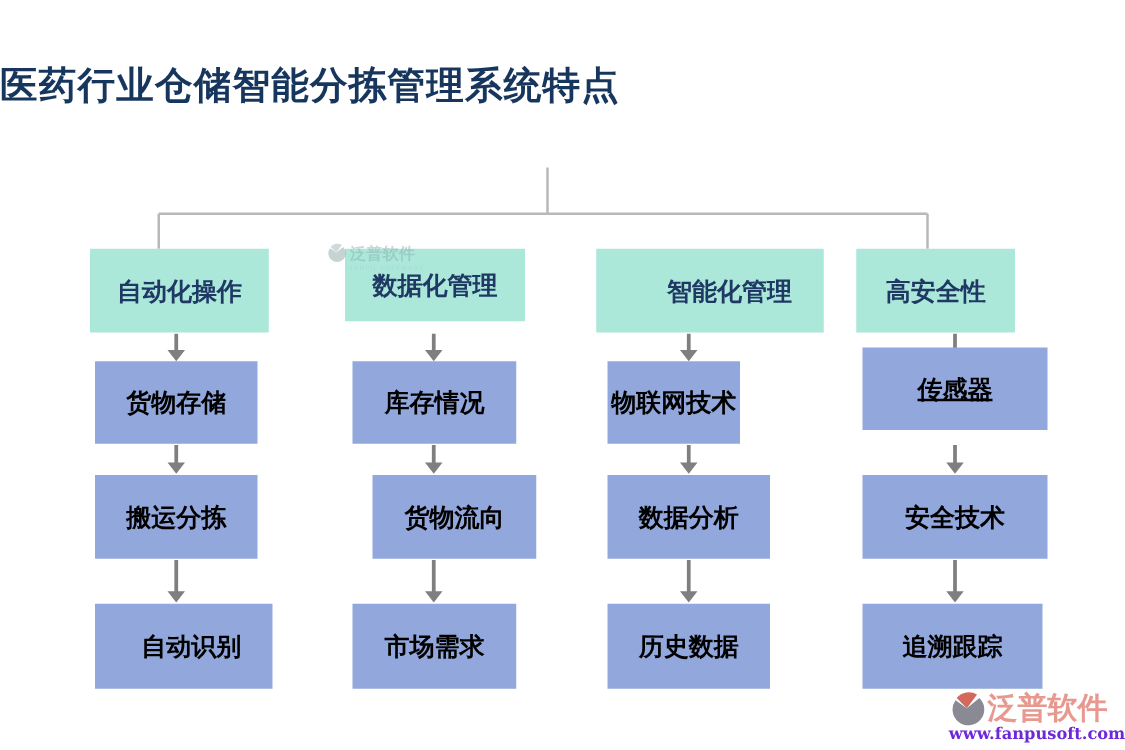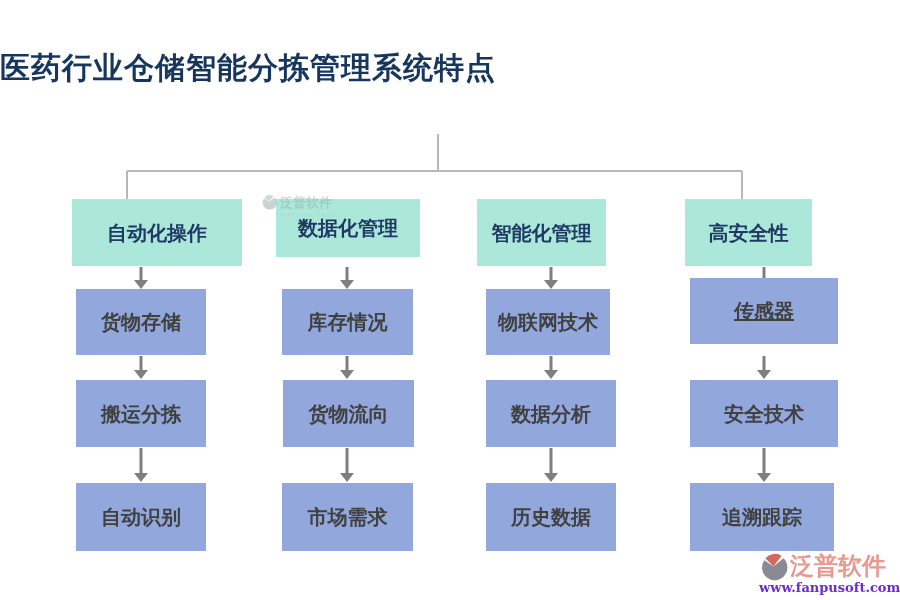--- a/index.html
+++ b/index.html
@@ -12,21 +12,21 @@
     font-family:"DejaVu Serif","Liberation Serif",serif;
     font-size:30px; font-weight:bold; color:#17365d; letter-spacing:1px;
   }
   svg.overlay { position:absolute; left:0; top:0; }
   .box {
     position:absolute; display:flex; align-items:center; justify-content:center;
     font-family:"DejaVu Serif","Liberation Serif",serif;
     font-weight:bold; text-align:center; line-height:1.1;
   }
   .head-box { background:#abe8da; color:#1f3864; font-size:20px; }
-  .item-box { background:#92a8dd; color:#404040; font-size:20px; }
+  .item-box { background:#92a8dd; color:#000000; font-size:20px; }
   .watermark {
     position:absolute; left:261px; top:194px; display:flex; align-items:flex-start;
     gap:3px; opacity:0.5; pointer-events:none;
   }
   .watermark .wm-text { display:flex; flex-direction:column; }
   .watermark .wm-brand {
     font-family:"DejaVu Serif","Liberation Serif",serif;
     font-size:13px; font-weight:bold; color:#8fb4b0;
   }
   .watermark .wm-sub { font-size:5px; color:#aac9c5; letter-spacing:1px; }
@@ -81,32 +81,32 @@
 
       <line x1="764" y1="267" x2="764" y2="281" stroke-width="3"></line>
         <polygon points="757,280 771,280 764,289" stroke="none"></polygon>
       <line x1="764" y1="356" x2="764" y2="371" stroke-width="3"></line>
         <polygon points="757,370 771,370 764,379" stroke="none"></polygon>
       <line x1="764" y1="448" x2="764" y2="474" stroke-width="3"></line>
         <polygon points="757,473 771,473 764,482" stroke="none"></polygon>
     </g>
   </svg>
 
-  <div class="box head-box" style="left:72px;  top:199px; width:170px; height:67px;">自动化操作</div>
+  <div class="box head-box" style="left:72px;  top:199px; width:143px; height:67px;">自动化操作</div>
   <div class="box item-box" style="left:76px;  top:289px; width:130px; height:66px;">货物存储</div>
   <div class="box item-box" style="left:76px;  top:380px; width:130px; height:67px;">搬运分拣</div>
-  <div class="box item-box" style="left:76px;  top:483px; width:130px; height:68px;">自动识别</div>
+  <div class="box item-box" style="left:76px;  top:483px; width:130px; height:68px;padding-left:12px;">自动识别</div>
 
   <div class="box head-box" style="left:276px; top:199px; width:144px; height:58px;">数据化管理</div>
   <div class="box item-box" style="left:282px; top:289px; width:131px; height:66px;">库存情况</div>
-  <div class="box item-box" style="left:283px; top:380px; width:131px; height:67px;">货物流向</div>
+  <div class="box item-box" style="left:298px; top:380px; width:131px; height:67px;">货物流向</div>
   <div class="box item-box" style="left:282px; top:483px; width:131px; height:68px;">市场需求</div>
 
-  <div class="box head-box" style="left:477px; top:199px; width:129px; height:67px;">智能化管理</div>
-  <div class="box item-box" style="left:486px; top:289px; width:124px; height:66px;">物联网技术</div>
+  <div class="box head-box" style="left:477px; top:199px; width:151px; height:67px;padding-left:31px;">智能化管理</div>
+  <div class="box item-box" style="left:486px; top:289px; width:106px; height:66px;">物联网技术</div>
   <div class="box item-box" style="left:486px; top:483px; width:130px; height:68px;">历史数据</div>
   <div class="box item-box" style="left:486px; top:380px; width:130px; height:67px;">数据分析</div>
 
   <div class="box head-box" style="left:685px; top:199px; width:127px; height:67px;">高安全性</div>
   <div class="box item-box" style="left:690px; top:278px; width:148px; height:66px;text-decoration:underline;">传感器</div>
   <div class="box item-box" style="left:690px; top:380px; width:148px; height:67px;">安全技术</div>
   <div class="box item-box" style="left:690px; top:483px; width:144px; height:68px;">追溯跟踪</div>
 
   <div class="watermark">
     <svg width="16" height="16" viewBox="0 0 32 32" aria-hidden="true">

